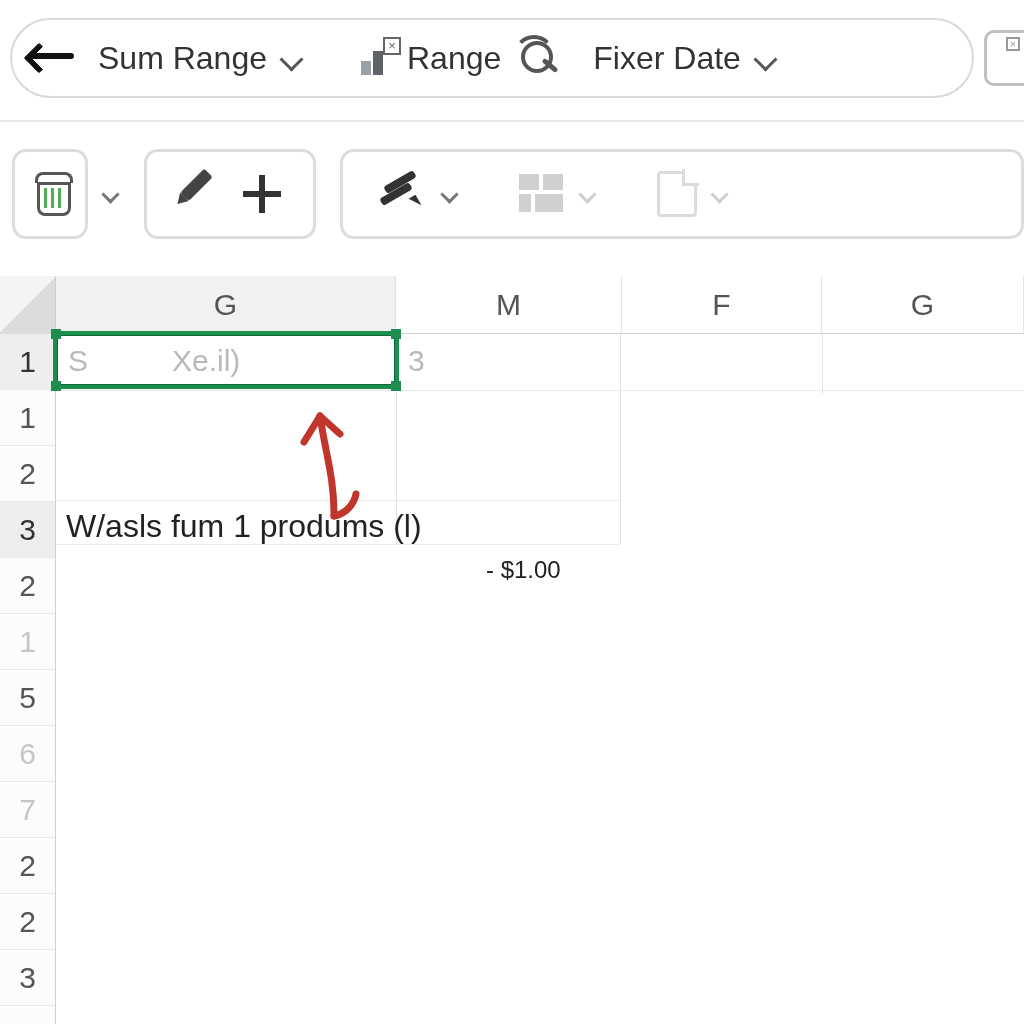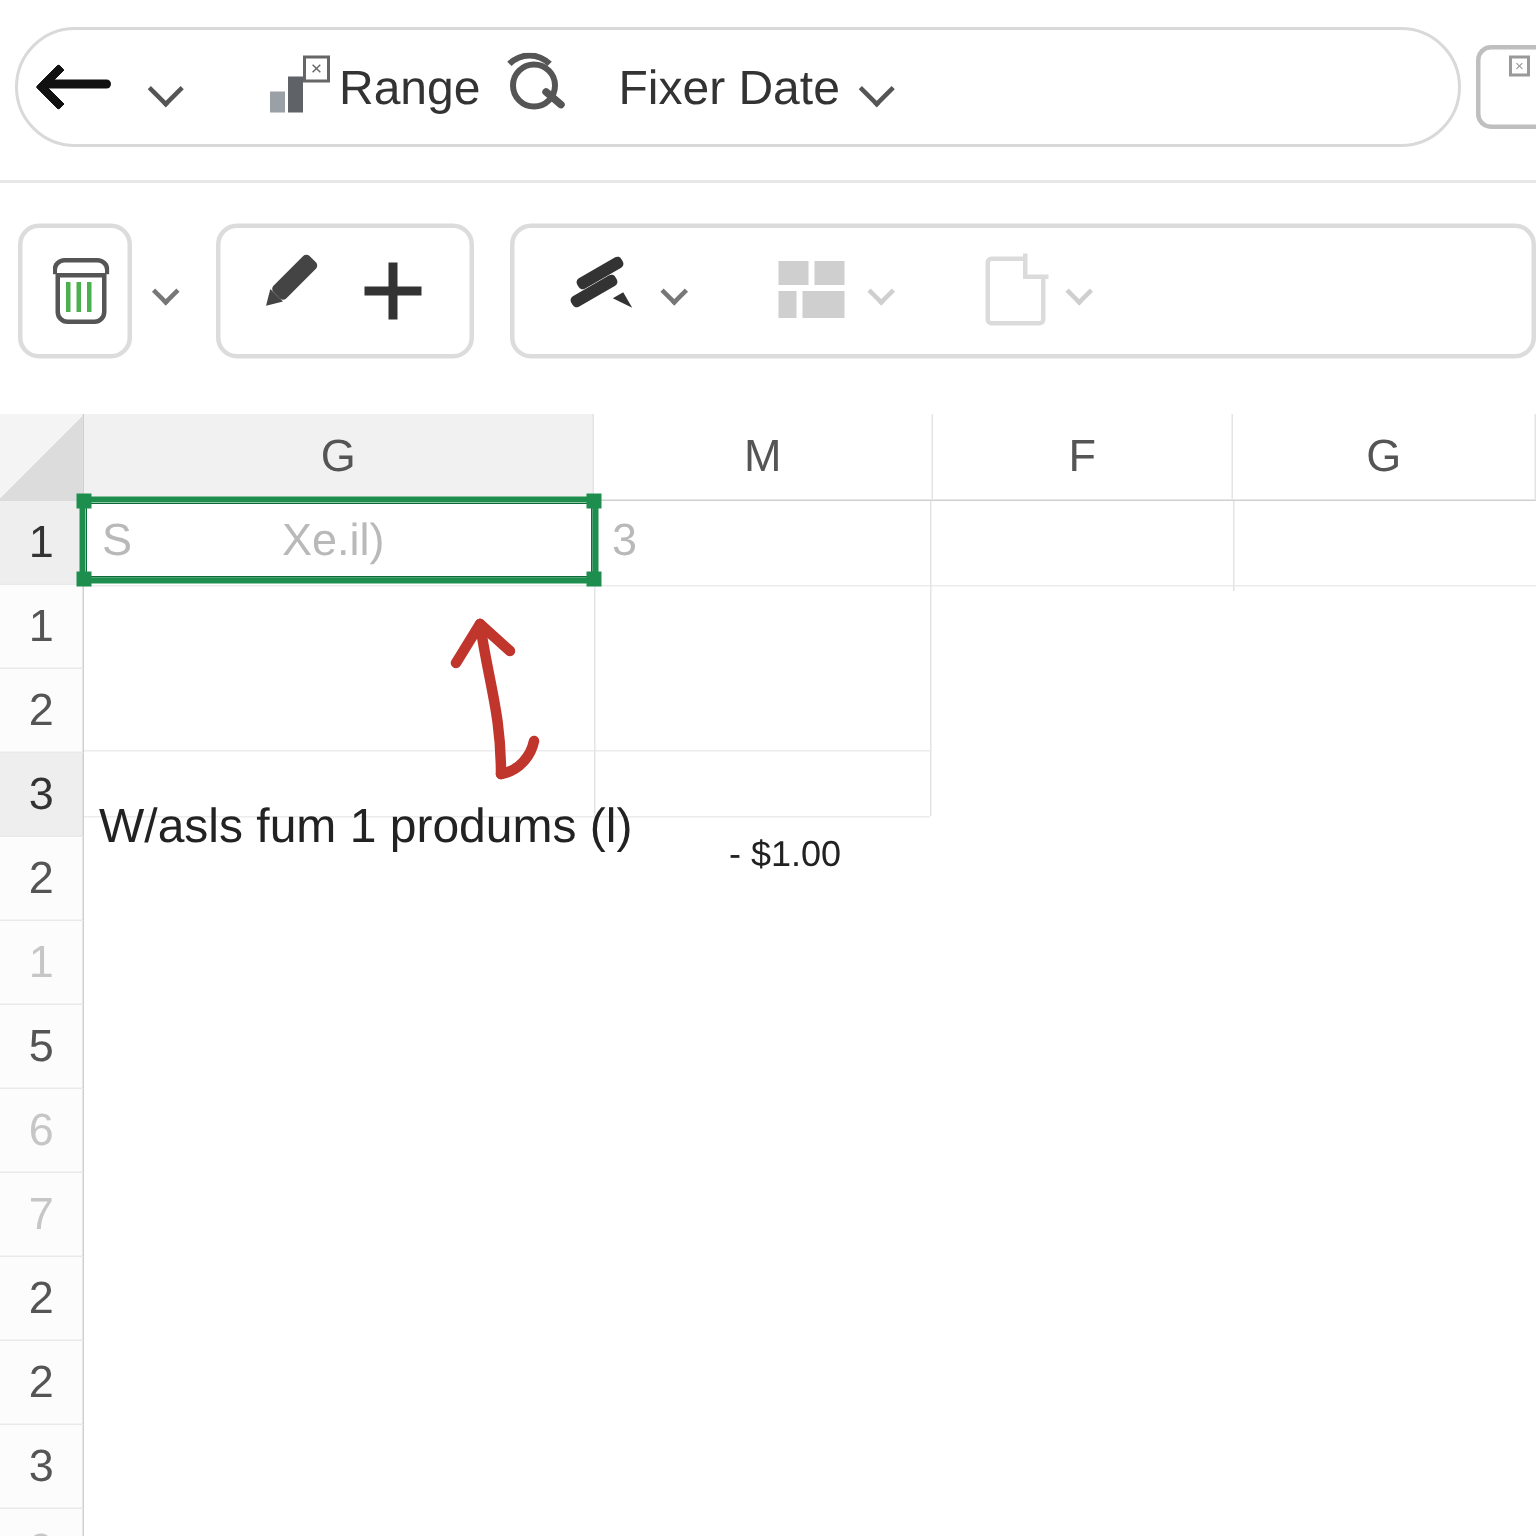--- a/index.html
+++ b/index.html
@@ -181,20 +181,21 @@
   .arrow-annot{
     position:absolute; pointer-events:none;
   }
 </style>
 </head>
 <body>
 
 <div class="top-bar">
   <span class="back-arrow"></span>
   <div class="item">
+    <span>Sum Range</span>
     <span class="chev-down"></span>
   </div>
   <div class="item" style="margin-left:40px;">
     <span class="chart-icon">
       <span class="bar1"></span>
         <span class="bar2"></span>
         <span class="x">×</span>
     </span>
     <span>Range</span>
   </div>
@@ -321,24 +322,24 @@
       <div class="vr" style="left:564px;"></div>
       <div class="vr" style="left:766px;height:60px;"></div>
 
       <div class="sel-box" style="left:-3px;top:-3px;width:346px;height:58px;">
         <span class="h tl"></span>
           <span class="h tr"></span>
           <span class="h bl"></span>
           <span class="h br"></span>
       </div>
       <span class="formula-ghost" style="left:12px;top:10px;">S</span>
-      <span class="formula-ghost" style="left:132px;top:10px;">Xe.il)</span>
+      <span class="formula-ghost" style="left:116px;top:10px;">Xe.il)</span>
       <span class="cell-text" style="left:352px;top:10px;color:#b9b9b9;">3</span>
 
-      <span class="cell-text" style="left:10px;top:174px;font-size:32px;margin-top:24px;">W/asls fum 1 produms (l)</span>
+      <span class="cell-text" style="left:10px;top:174px;font-size:32px;">W/asls fum 1 produms (l)</span>
       <span class="cell-text" style="left:430px;top:222px;font-size:24px;">-  $1.00</span>
 
       <svg class="arrow-annot" style="left:218px;top:52px;width:100px;height:140px;" viewBox="0 0 100 140">
         <path d="M60 130 C 60 90, 52 70, 46 30" stroke="#c0362c" stroke-width="7" fill="none" stroke-linecap="round"></path>
         <path d="M46 30 L30 56 M46 30 L66 48" stroke="#c0362c" stroke-width="7" fill="none" stroke-linecap="round"></path>
         <path d="M60 130 C 72 128, 80 118, 82 108" stroke="#c0362c" stroke-width="7" fill="none" stroke-linecap="round"></path>
       </svg>
     </div>
   </div>
 </div>

